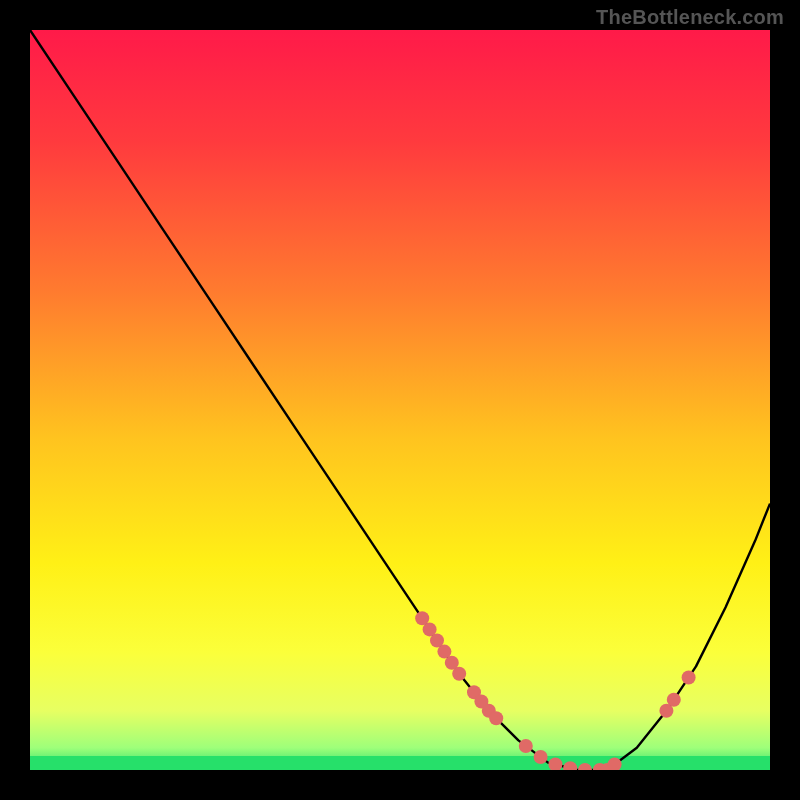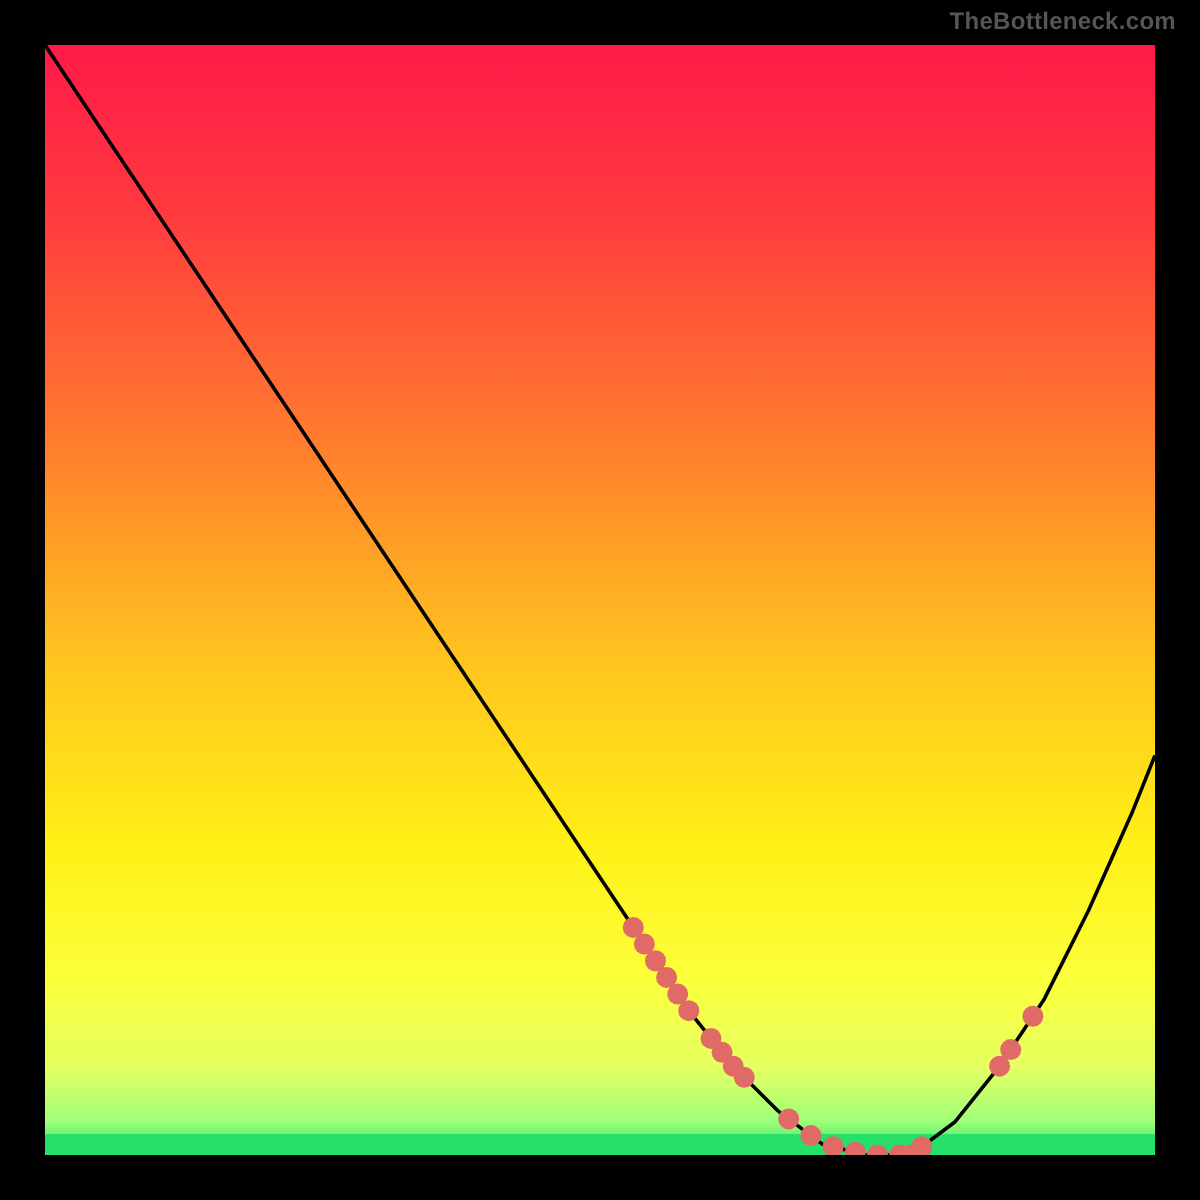--- a/index.html
+++ b/index.html
@@ -15,21 +15,21 @@
     position: relative;
     width: 800px;
     height: 800px;
     background: #000;
   }
   .watermark {
     position: absolute;
     top: 6px;
     right: 16px;
     color: #555;
-    font-size: 16px;
+    font-size: 20px;
     font-weight: 600;
     letter-spacing: 0.2px;
     user-select: none;
   }
   .plot {
     position: absolute;
     left: 30px;
     top: 30px;
     width: 740px;
     height: 740px;

